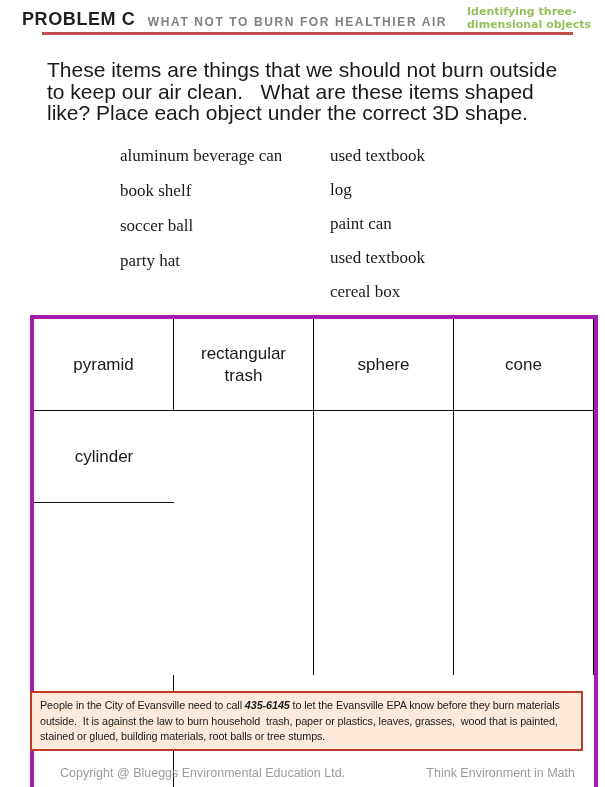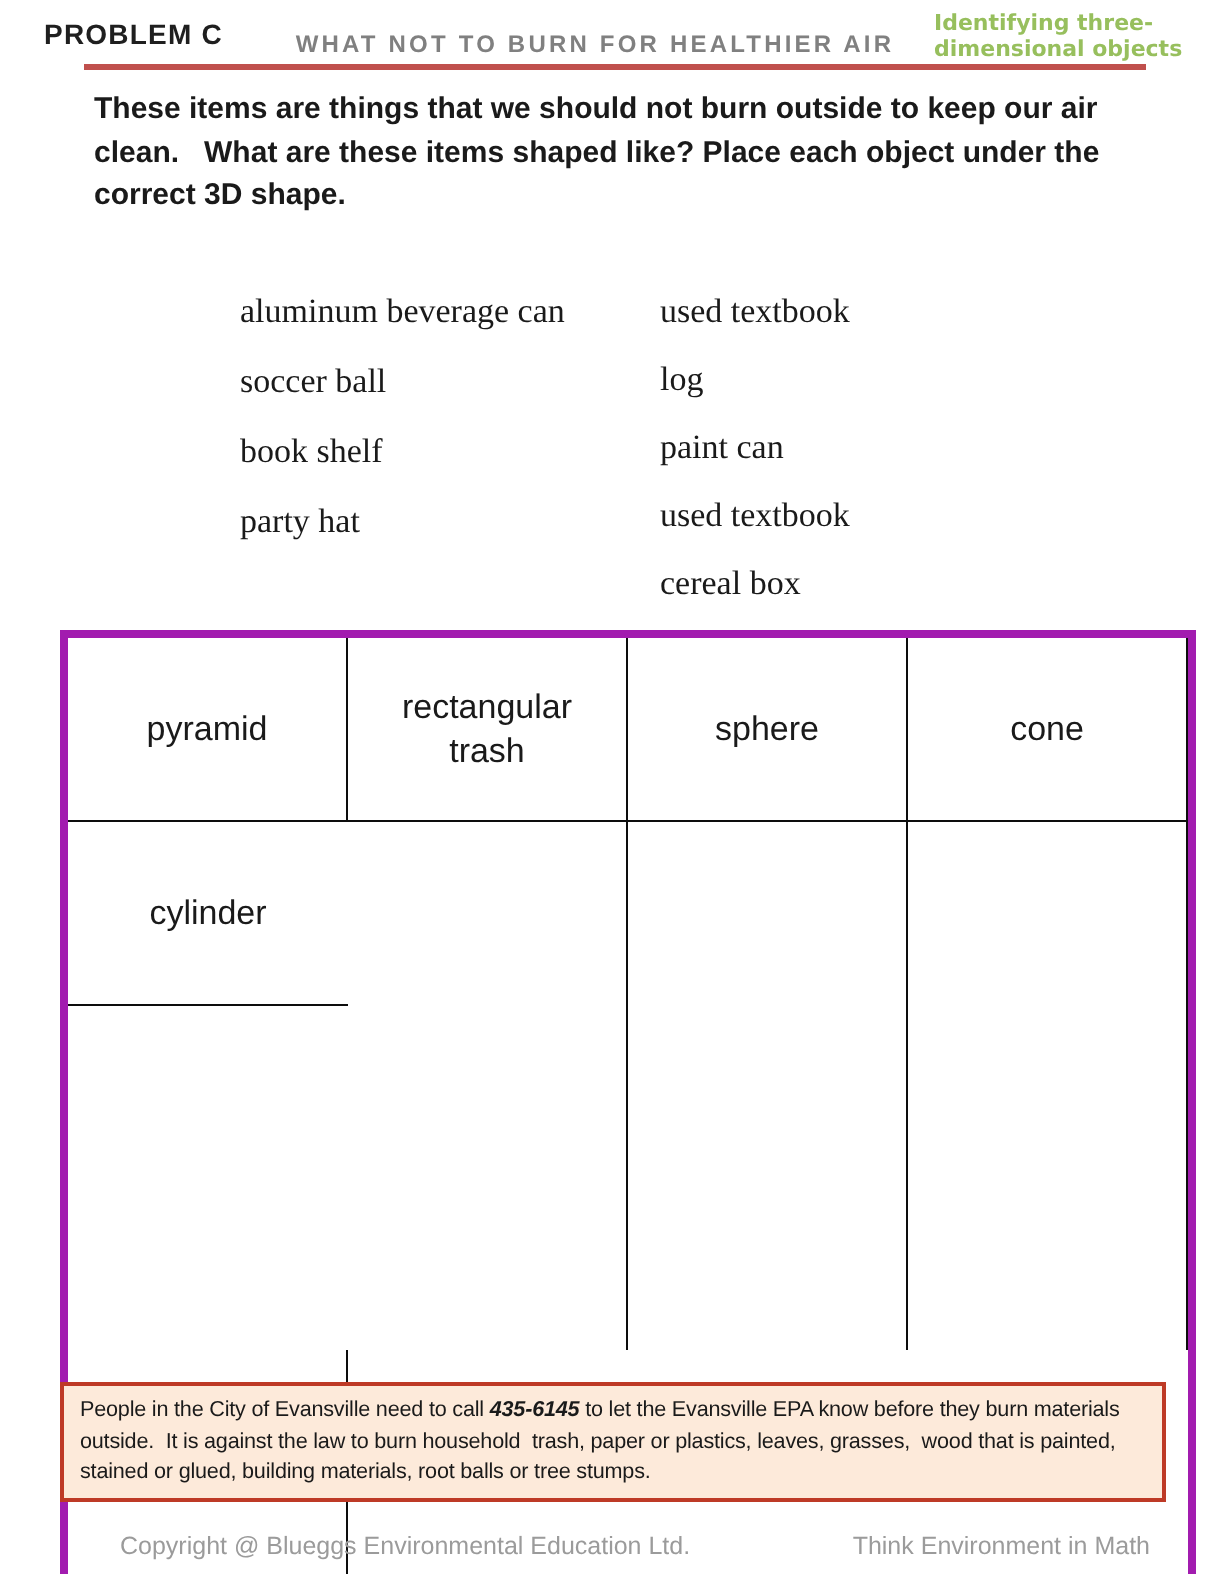--- a/index.html
+++ b/index.html
@@ -9,21 +9,21 @@
     font-family: "Liberation Sans", sans-serif;
     color: #1a1a1a;
     position: relative;
     overflow: hidden;
   }
   .page { position: absolute; inset: 0; background: #fff; }
 
   
   .problem-label {
     position: absolute; left: 22px; top: 9px;
-    font-size: 14px; font-weight: bold; letter-spacing: 0.6px;
+    font-size: 18px; font-weight: bold; letter-spacing: 0.6px;
     color: #1f1f1f;
   }
   .header-title {
     position: absolute; left: 110px; right: 120px; top: 15px;
     text-align: center;
     font-size: 12px; font-weight: bold; letter-spacing: 1.6px;
     color: var(--title-gray, #808080);
     white-space: nowrap;
   }
   .header-note {
@@ -33,24 +33,23 @@
     color: var(--note-green, #97BF5D);
     font-family: "DejaVu Sans", sans-serif;
   }
   .red-rule {
     position: absolute; left: 42px; top: 32px; width: 531px; height: 3px;
     background: var(--accent, #C0504D);
   }
 
   
   .instructions {
-    position: absolute; left: 47px; top: 44px; width: 532px;
-    font-size: 15px; line-height: 21.5px;
+    position: absolute; left: 47px; top: 59px; width: 532px;
+    font-size: 21px; line-height: 21.5px;
     white-space: pre-wrap;
-    font-weight: bold;
   }
 
   
   .items { position: absolute; left: 120px; top: 145px; display: flex; }
   .items ul { list-style: none; margin: 0; padding: 0; font-family: Liberation Serif, serif; }
   .items li { font-size: 17px; line-height: 22px; }
   .items-left { width: 210px; }
   .items-left li { max-width: 168px; margin-bottom: 13px; }
   .items-right li { margin-bottom: 12px; }
 
@@ -106,22 +105,22 @@
     <div>Identifying three-</div>
     <div>dimensional objects</div>
   </div>
   <div class="red-rule"></div>
 
   <div class="instructions">These items are things that we should not burn outside to keep our air clean.   What are these items shaped like? Place each object under the correct 3D shape.</div>
 
   <div class="items">
     <ul class="items-left">
       <li>aluminum beverage can</li>
+      <li>book shelf</li>
       <li>soccer ball</li>
-      <li>book shelf</li>
       <li>party hat</li>
     </ul>
     <ul class="items-right">
       <li>used textbook</li>
       <li>log</li>
       <li>paint can</li>
       <li>used textbook</li>
       <li>cereal box</li>
     </ul>
   </div>

